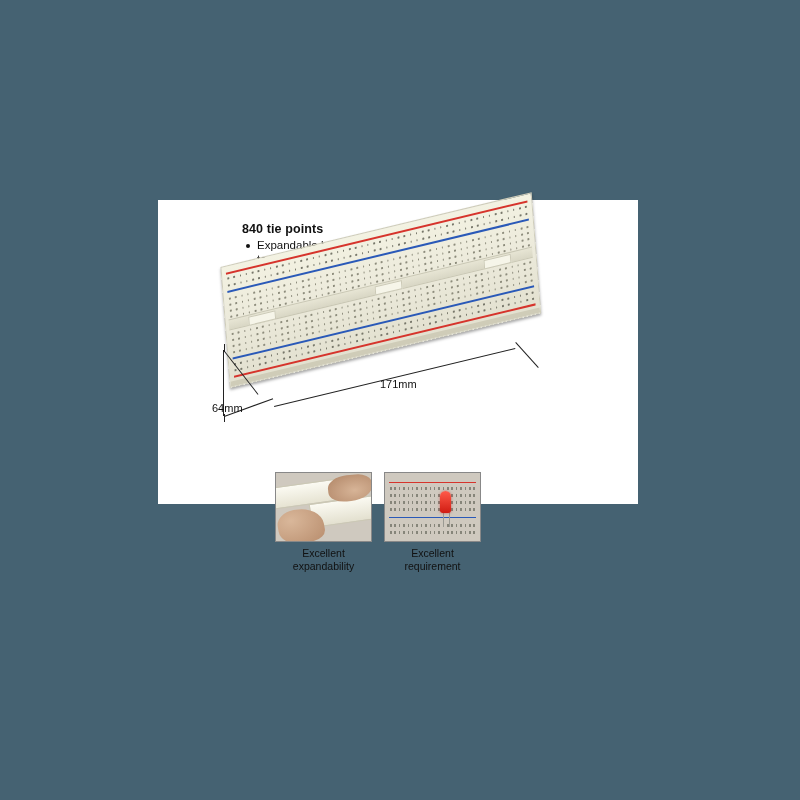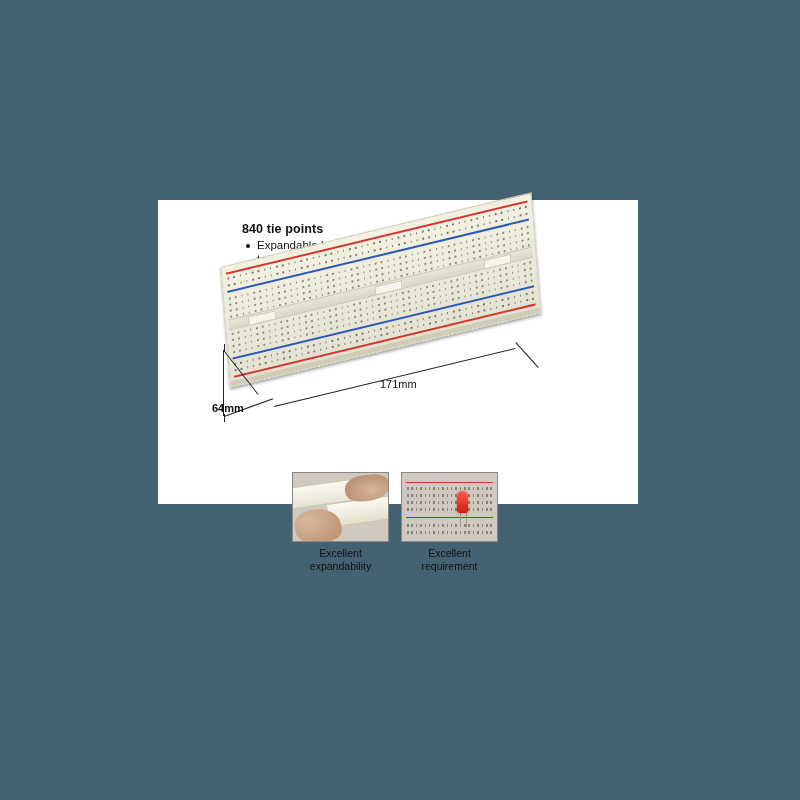--- a/index.html
+++ b/index.html
@@ -155,21 +155,21 @@
   .dimlabel {
     position: absolute;
     font-size: 11px;
     color: #111;
     white-space: nowrap;
   }
 
   
   .thumbs {
     position: absolute;
-    left: 134px;
+    left: 117px;
     top: 272px;
     width: 218px;
     display: flex;
     gap: 12px;
   }
   .thumb {
     width: 97px;
   }
   .thumb .photo {
     width: 95px;
@@ -901,21 +901,21 @@
       </div>
 
       <div class="dimline" style="left:4px; top:112px; width:56px; transform:rotate(52deg);"></div>
       <div class="dimline" style="left:4px; top:112px; width:66px; transform:rotate(90deg);"></div>
       <div class="dimline" style="left:4px; top:178px; width:52px; transform:rotate(-20deg);"></div>
       <div class="dimline" style="left:54px; top:168px; width:248px; transform:rotate(-13.5deg);"></div>
       <div class="dimline" style="left:296px; top:104px; width:34px; transform:rotate(48deg);"></div>
       <div class="tick" style="left:4px; top:106px; height:8px;"></div>
       <div class="tick" style="left:4px; top:176px; height:8px;"></div>
 
-      <div class="dimlabel" style="left:-8px; top:164px;font-weight:bold;">64mm</div>
+      <div class="dimlabel" style="left:-8px; top:164px;">64mm</div>
       <div class="dimlabel" style="left:160px; top:140px;">171mm</div>
     </div>
 
     <div class="thumbs">
 
       <div class="thumb">
         <div class="photo t1">
           <div class="slabA"></div>
           <div class="slabB"></div>
           <div class="hand1"></div>

